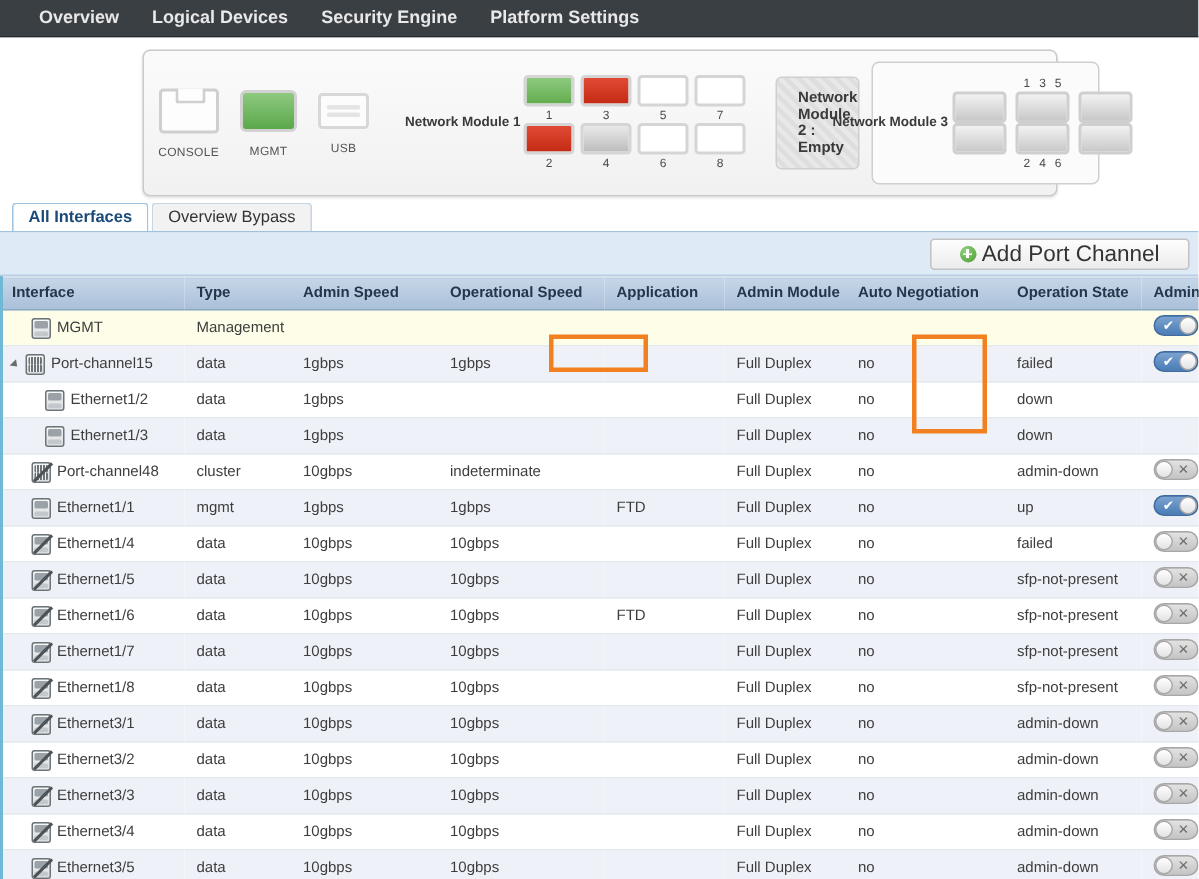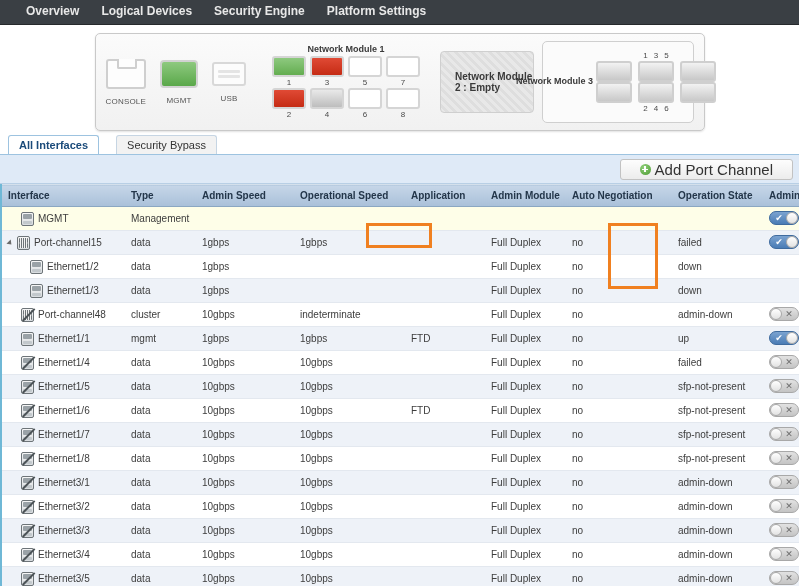--- a/index.html
+++ b/index.html
@@ -51,21 +51,21 @@
   .port-label{font-size:8px;color:#555;margin-top:8px;letter-spacing:.2px;}
   .mgmt-led{
     width:34px;height:24px;border-radius:4px;border:2px solid #d2d2d2;
     background:linear-gradient(#8ec97f,#5aa84a);
   }
   .usb-jack{
     width:34px;height:24px;border-radius:3px;border:2px solid #d8d8d8;background:#fcfcfc;
     display:flex;flex-direction:column;justify-content:center;padding:0 4px;box-sizing:border-box;
   }
   .usb-jack i{display:block;height:3px;background:#e4e4e4;margin:1px 0;border-radius:1px;}
-  #nm1{display:flex;flex-direction:column;align-items:center;margin:0 10px;}
+  #nm1{display:flex;flex-direction:row;align-items:center;margin:0 10px;}
   .nm-title{font-size:9px;font-weight:bold;color:#3a3a3a;margin-bottom:2px;white-space:nowrap;}
   .nm1-grid{display:flex;flex-direction:column;}
   .nm1-row{display:flex;}
   .nm1-cell{display:flex;flex-direction:column;align-items:center;margin:0 2px;}
   .sfp{
     width:30px;height:17px;border-radius:3px;border:2px solid #d5d5d5;background:#ffffff;
   }
   .sfp.green{background:linear-gradient(#8ec97f,#63ad50);}
   .sfp.red{background:linear-gradient(#e04a35,#c52b14);}
   .sfp.gray{background:linear-gradient(#e9e9e9,#bdbdbd);}
@@ -89,21 +89,21 @@
     background:linear-gradient(#f2f2f2,#c8c8c8);
   }
   
   #subtab-bar{
     height:20px;background:#ffffff;border-bottom:1px solid #9dc3e0;
     display:flex;align-items:flex-end;padding-left:8px;box-sizing:border-box;
   }
   .subtab{
     height:18px;line-height:18px;padding:0 10px;font-size:11px;color:#333;
     border:1px solid #c6d5e3;border-bottom:none;background:#f2f2f2;
-    border-radius:3px 3px 0 0;margin-right:17px;cursor:pointer;white-space:nowrap;
+    border-radius:3px 3px 0 0;margin-right:2px;cursor:pointer;white-space:nowrap;
   }
   .subtab.active{background:#ffffff;font-weight:bold;color:#1a4a7a;border-color:#9dc3e0;}
   
   #toolbar{
     height:29px;background:#dfeaf7;border-bottom:1px solid #b8cfe5;
     display:flex;align-items:center;justify-content:flex-end;
     padding-right:6px;box-sizing:border-box;
   }
   #add-pc{
     display:flex;align-items:center;gap:4px;
@@ -325,21 +325,21 @@
             </div>
           </div>
       </div>
     </div>
 
   </div>
 </div>
 
 <div id="subtab-bar">
     <div class="subtab active">All Interfaces</div>
-    <div class="subtab">Security Bypass</div>
+    <div class="subtab">Overview Bypass</div>
   </div>
 
 <div id="toolbar">
   <div id="add-pc">
     <span class="plus-ico"></span>
     <span>Add Port Channel</span>
   </div>
 </div>
 
 <div id="tablezone">

